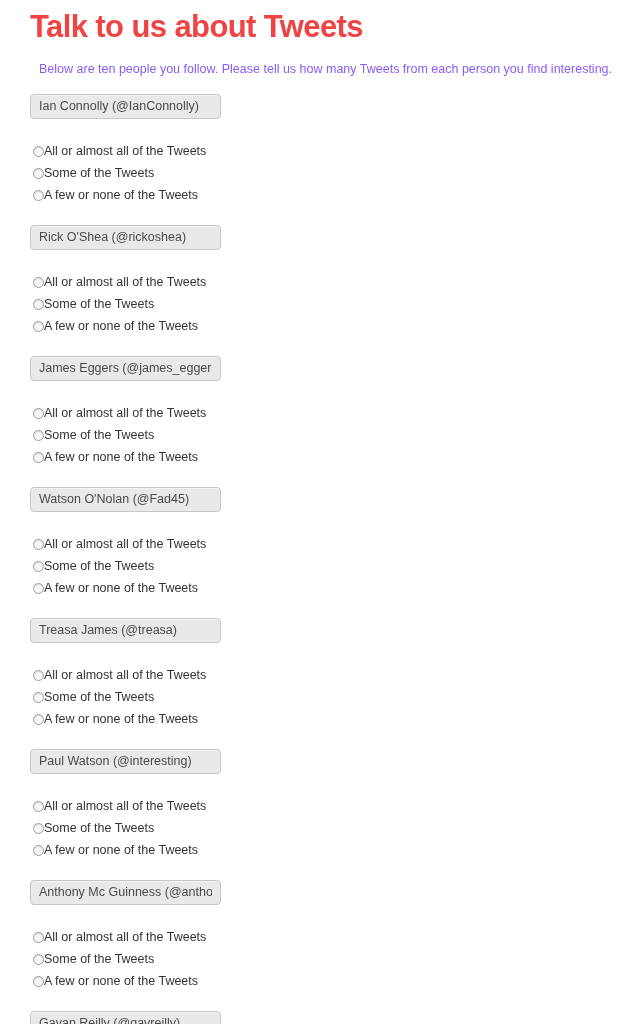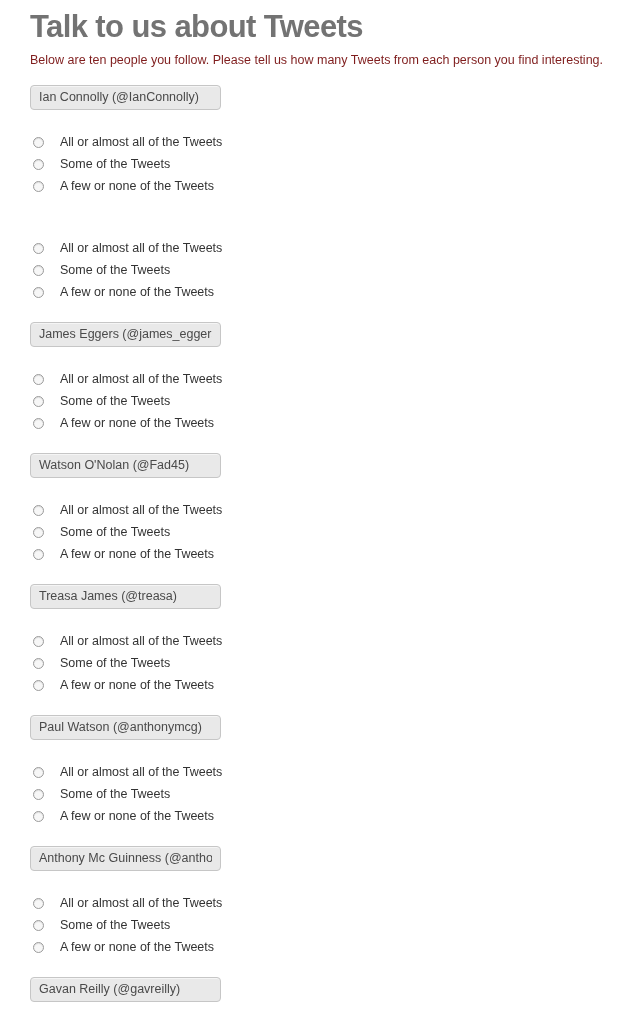--- a/index.html
+++ b/index.html
@@ -18,30 +18,30 @@
   }
 
   .page {
     padding: 0 0 0 30px;
   }
 
   .page-title {
     font-size: 31px;
     font-weight: bold;
     letter-spacing: -0.6px;
-    color: #737373;
+    color: #ef4444;
     margin: 0;
     padding-top: 8px;
     line-height: 38px;
   }
 
   .page-intro {
     font-size: 12.5px;
-    color: #7f1d1d;
-    margin: 0;
+    color: #8b5cf6;
+    margin: 9px;
     padding-top: 6px;
     line-height: 16px;
   }
 
   .survey {
     margin-top: 17px;
   }
 
   .person-block {
     margin-bottom: 3px;
@@ -86,21 +86,21 @@
     border-radius: 50%;
     background: #f7f7f7;
     border: 1px solid #9b9b9b;
     box-shadow: inset 0 1px 1px rgba(0,0,0,0.10);
     flex: 0 0 auto;
   }
 
   .option-label {
     font-size: 12.5px;
     color: #333333;
-    margin-left: 16px;
+    margin-left: 0;
     line-height: 16px;
     white-space: nowrap;
   }
 
   .block-gap { height: 16px; }
 </style>
 </head>
 <body>
 
 <div class="page">
@@ -124,20 +124,23 @@
             <span class="option-label">Some of the Tweets</span>
           </div>
           <div class="option-row">
             <span class="radio-dot"></span>
             <span class="option-label">A few or none of the Tweets</span>
           </div>
         </div>
       </div>
       <div class="block-gap"></div>
       <div class="person-block">
+        <div class="person-field">
+          <span class="person-field-text">Rick O'Shea (@rickoshea)</span>
+        </div>
         <div class="options">
           <div class="option-row">
             <span class="radio-dot"></span>
             <span class="option-label">All or almost all of the Tweets</span>
           </div>
           <div class="option-row">
             <span class="radio-dot"></span>
             <span class="option-label">Some of the Tweets</span>
           </div>
           <div class="option-row">
@@ -202,21 +205,21 @@
           </div>
           <div class="option-row">
             <span class="radio-dot"></span>
             <span class="option-label">A few or none of the Tweets</span>
           </div>
         </div>
       </div>
       <div class="block-gap"></div>
       <div class="person-block">
         <div class="person-field">
-          <span class="person-field-text">Paul Watson (@anthonymcg)</span>
+          <span class="person-field-text">Paul Watson (@interesting)</span>
         </div>
         <div class="options">
           <div class="option-row">
             <span class="radio-dot"></span>
             <span class="option-label">All or almost all of the Tweets</span>
           </div>
           <div class="option-row">
             <span class="radio-dot"></span>
             <span class="option-label">Some of the Tweets</span>
           </div>

